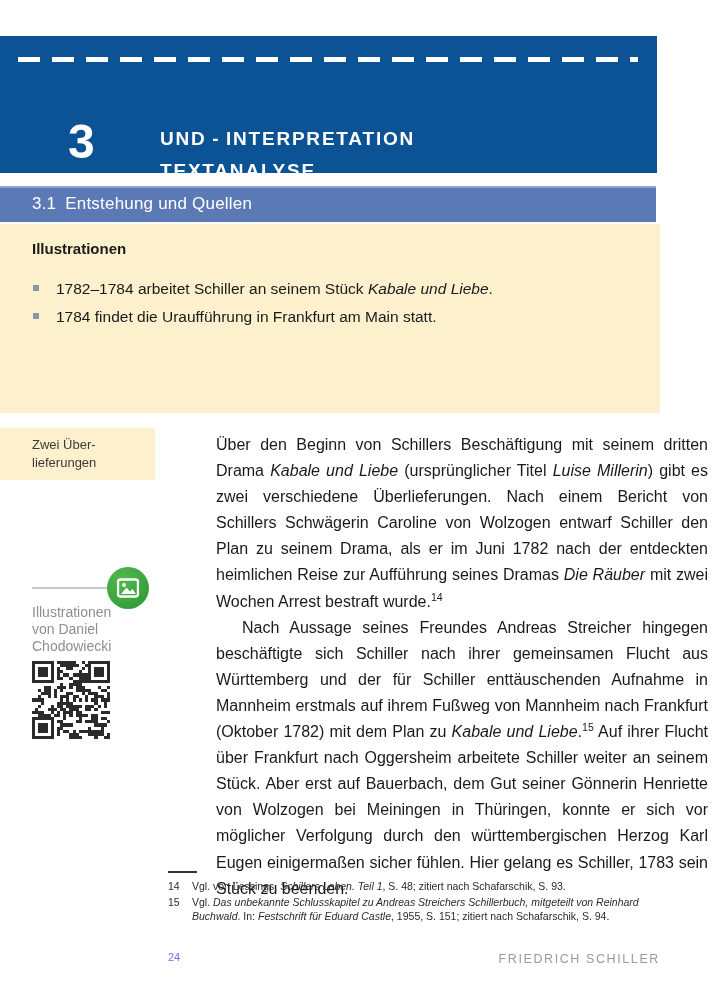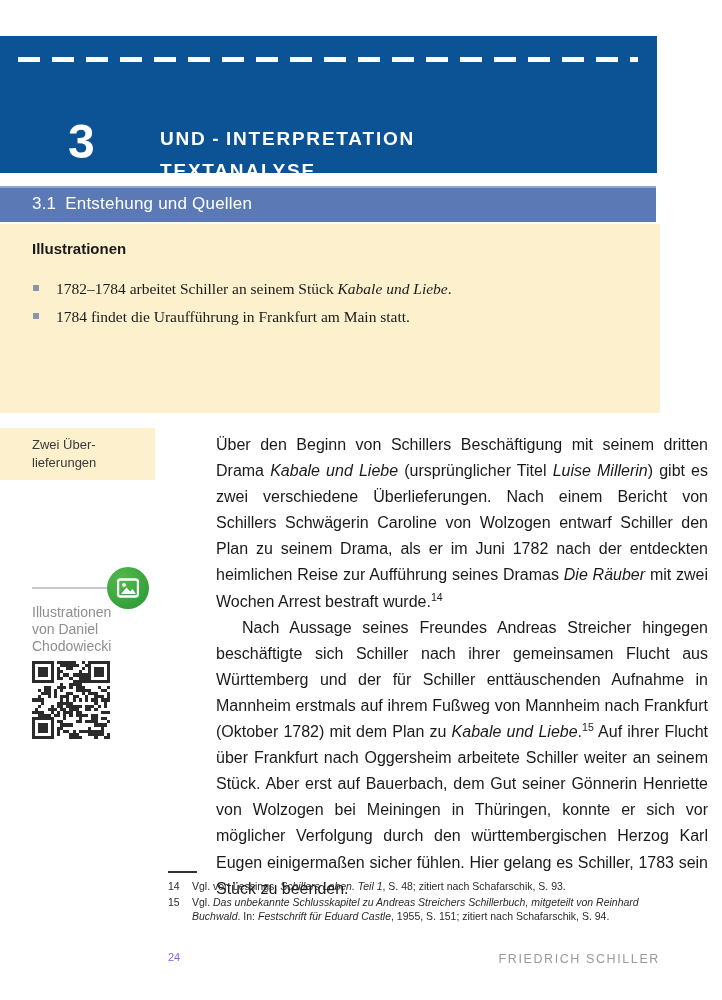--- a/index.html
+++ b/index.html
@@ -106,21 +106,20 @@
     padding: 0;
     list-style: none;
   }
   .summary-list li {
     position: relative;
     padding-left: 24px;
     font-size: 15.5px;
     line-height: 25px;
     color: #1a1a1a;
     margin-bottom: 3px;
-    font-family: Liberation Serif, serif;
   }
   .summary-list li .sq {
     position: absolute;
     left: 1px;
     top: 9px;
     width: 6px;
     height: 6px;
     background: #8a96ac;
   }
 

